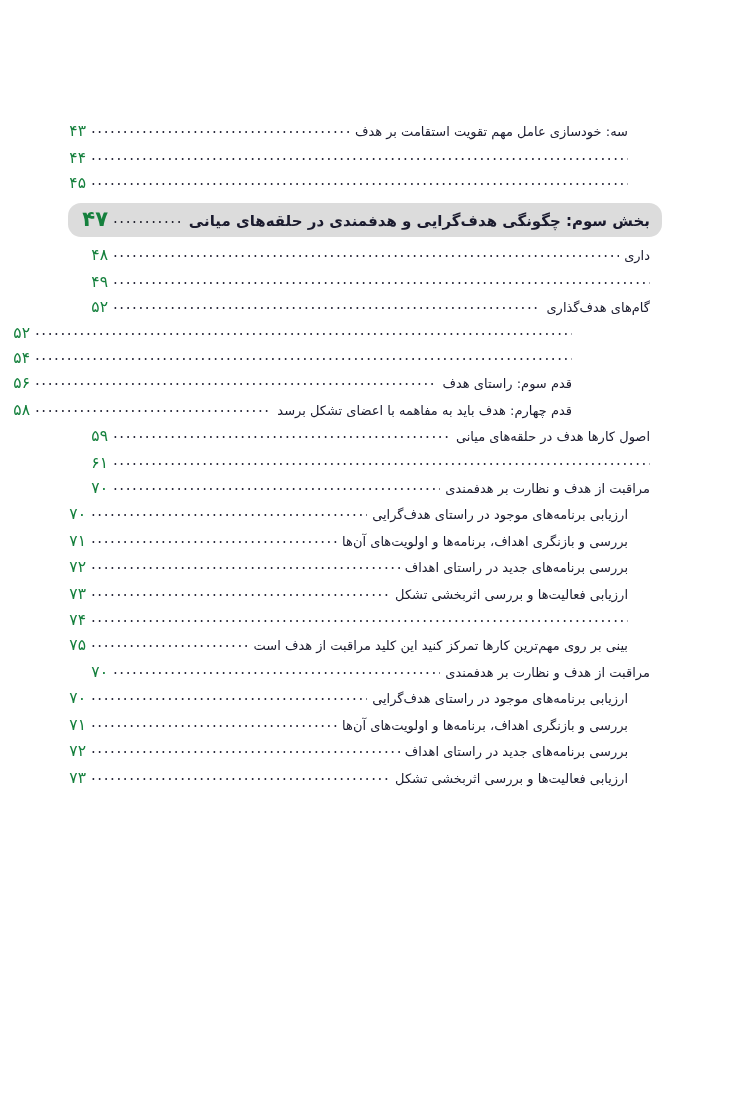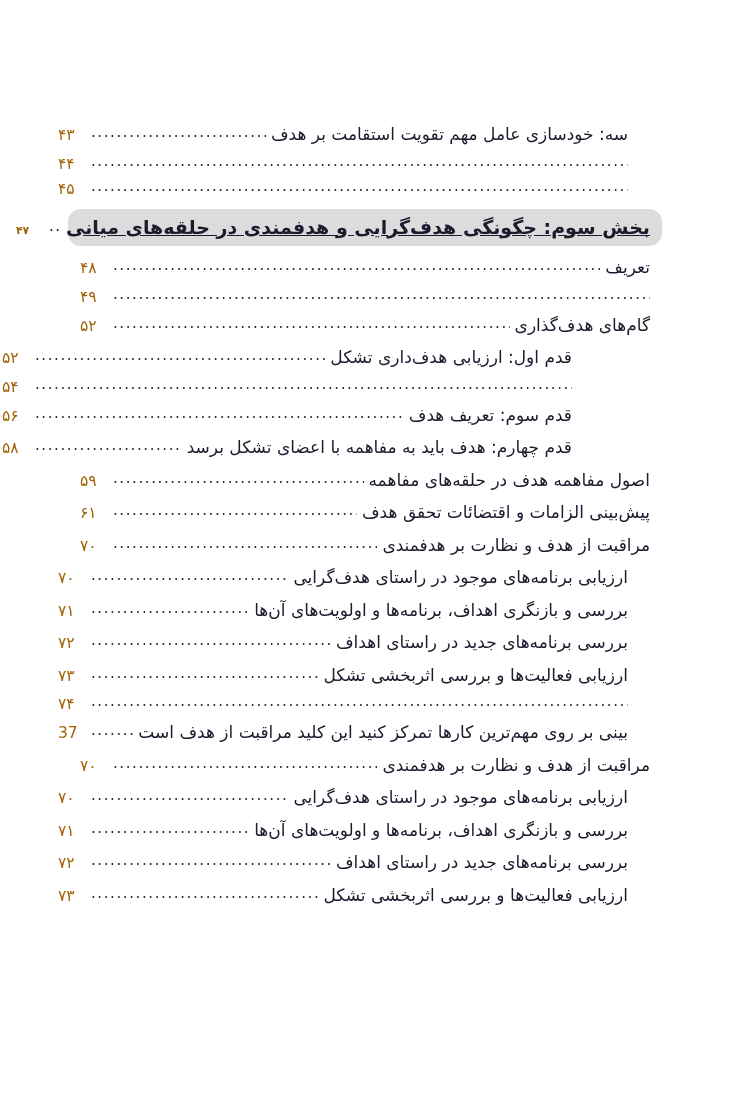--- a/index.html
+++ b/index.html
@@ -39,21 +39,21 @@
     align-items: baseline;
     width: 100%;
     direction: rtl;
     margin-bottom: 7px;
     position: relative;
     white-space: nowrap;
   }
 
   .toc-title {
     flex: 0 0 auto;
-    font-size: 17px;
+    font-size: 13px;
     line-height: 1.5;
     letter-spacing: 0.1px;
     color: #1b1b2e;
     padding-left: 5px;
   }
 
   .toc-leader {
     flex: 1 1 auto;
     overflow: hidden;
     min-width: 12px;
@@ -66,50 +66,49 @@
     text-align: left;
     white-space: nowrap;
   }
   .toc-leader::before {
     content: "......................................................................................................................................";
   }
 
   .toc-page {
     flex: 0 0 auto;
     font-size: 15.5px;
-    color: #a16207;
+    color: #15803d;
     padding-right: 5px;
     min-width: 28px;
-    text-align: left;
+    text-align: right;
     direction: ltr;
   }
 
   
   .lvl-0 { margin-right: 0px; }
   .lvl-1 { margin-right: 22px; }
   .lvl-2 { margin-right: 78px; }
 
   
   .toc-row.section {
     background: #dcdcdc;
     border-radius: 13px;
     padding: 4px 12px 5px 12px;
     margin-right: -12px;
     margin-left: -8px;
     margin-top: 11px;
     margin-bottom: 9px;
   }
   .toc-row.section .toc-title {
     font-weight: bold;
-    font-size: 19px;
-    text-decoration: underline;
+    font-size: 15px;
   }
   .toc-row.section .toc-page {
     font-weight: bold;
-    font-size: 11px;
+    font-size: 21px;
   }
   .toc-row.section .toc-leader {
     color: #23232f;
   }
 </style>
 </head>
 <body>
 
 <div class="page">
   <div class="toc" id="toc-list">
@@ -125,59 +124,57 @@
       <div class="toc-row lvl-1">
         <span class="toc-leader"></span>
         <span class="toc-page">۴۵</span>
       </div>
       <div class="toc-row lvl-0 section">
         <span class="toc-title">بخش سوم: چگونگی هدف‌گرایی و هدفمندی در حلقه‌های میانی</span>
         <span class="toc-leader"></span>
         <span class="toc-page">۴۷</span>
       </div>
       <div class="toc-row lvl-0">
-        <span class="toc-title">تعریف</span>
+        <span class="toc-title">داری</span>
         <span class="toc-leader"></span>
         <span class="toc-page">۴۸</span>
       </div>
       <div class="toc-row lvl-0">
         <span class="toc-leader"></span>
         <span class="toc-page">۴۹</span>
       </div>
       <div class="toc-row lvl-0">
         <span class="toc-title">گام‌های هدف‌گذاری</span>
         <span class="toc-leader"></span>
         <span class="toc-page">۵۲</span>
       </div>
       <div class="toc-row lvl-2">
-        <span class="toc-title">قدم اول: ارزیابی هدف‌داری تشکل</span>
         <span class="toc-leader"></span>
         <span class="toc-page">۵۲</span>
       </div>
       <div class="toc-row lvl-2">
         <span class="toc-leader"></span>
         <span class="toc-page">۵۴</span>
       </div>
       <div class="toc-row lvl-2">
-        <span class="toc-title">قدم سوم: تعریف هدف</span>
+        <span class="toc-title">قدم سوم: راستای هدف</span>
         <span class="toc-leader"></span>
         <span class="toc-page">۵۶</span>
       </div>
       <div class="toc-row lvl-2">
         <span class="toc-title">قدم چهارم: هدف باید به مفاهمه با اعضای تشکل برسد</span>
         <span class="toc-leader"></span>
         <span class="toc-page">۵۸</span>
       </div>
       <div class="toc-row lvl-0">
-        <span class="toc-title">اصول مفاهمه هدف در حلقه‌های مفاهمه</span>
+        <span class="toc-title">اصول کارها هدف در حلقه‌های میانی</span>
         <span class="toc-leader"></span>
         <span class="toc-page">۵۹</span>
       </div>
       <div class="toc-row lvl-0">
-        <span class="toc-title">پیش‌بینی الزامات و اقتضائات تحقق هدف</span>
         <span class="toc-leader"></span>
         <span class="toc-page">۶۱</span>
       </div>
       <div class="toc-row lvl-0">
         <span class="toc-title">مراقبت از هدف و نظارت بر هدفمندی</span>
         <span class="toc-leader"></span>
         <span class="toc-page">۷۰</span>
       </div>
       <div class="toc-row lvl-1">
         <span class="toc-title">ارزیابی برنامه‌های موجود در راستای هدف‌گرایی</span>
@@ -199,21 +196,21 @@
         <span class="toc-leader"></span>
         <span class="toc-page">۷۳</span>
       </div>
       <div class="toc-row lvl-1">
         <span class="toc-leader"></span>
         <span class="toc-page">۷۴</span>
       </div>
       <div class="toc-row lvl-1">
         <span class="toc-title">بینی بر روی مهم‌ترین کارها تمرکز کنید این کلید مراقبت از هدف است</span>
         <span class="toc-leader"></span>
-        <span class="toc-page">37</span>
+        <span class="toc-page">۷۵</span>
       </div>
       <div class="toc-row lvl-0">
         <span class="toc-title">مراقبت از هدف و نظارت بر هدفمندی</span>
         <span class="toc-leader"></span>
         <span class="toc-page">۷۰</span>
       </div>
       <div class="toc-row lvl-1">
         <span class="toc-title">ارزیابی برنامه‌های موجود در راستای هدف‌گرایی</span>
         <span class="toc-leader"></span>
         <span class="toc-page">۷۰</span>

